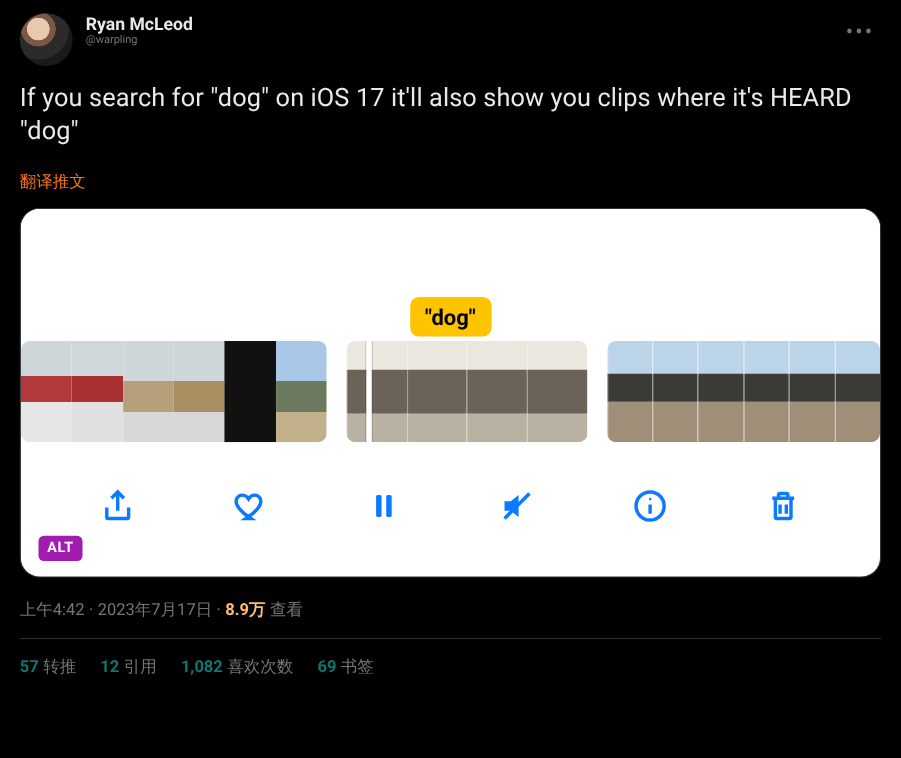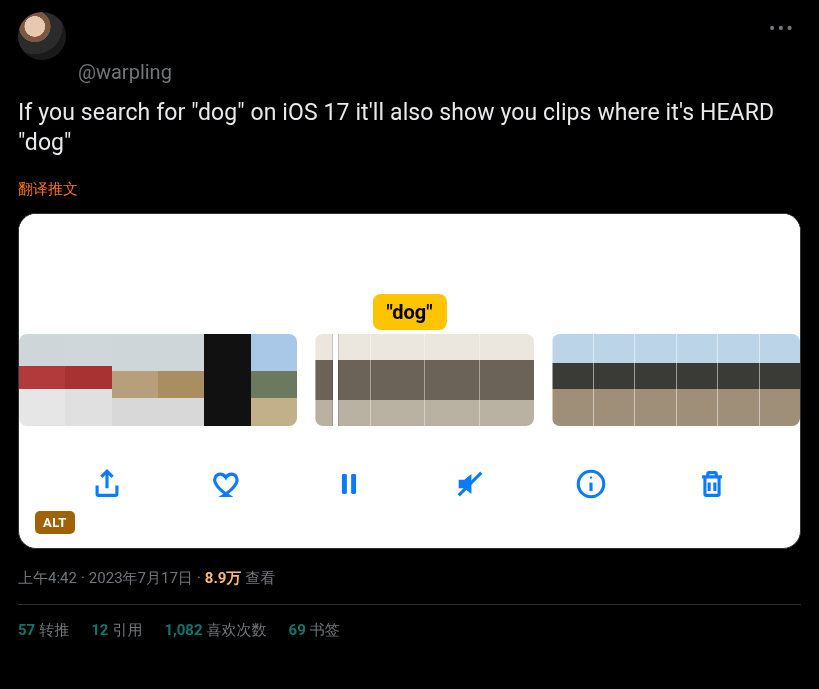--- a/index.html
+++ b/index.html
@@ -12,21 +12,21 @@
     overflow: hidden;
     padding: 12px 18px;
   }
   .tweet-header { display: flex; align-items: flex-start; gap: 12px; }
   .avatar {
     width: 48px; height: 48px; border-radius: 50%; flex-shrink: 0;
     background: radial-gradient(circle at 35% 30%, #e8c8b0 0 22%, #7a5844 23% 34%, #2b2b2b 35% 60%, #1a1a1a 61% 100%);
   }
   .name-col { display: flex; flex-direction: column; line-height: 1.2; flex: 1; }
   .display-name { font-weight: 700; font-size: 16px; color: #e7e9ea; }
-  .handle { color: #71767b; font-size: 20px; margin-top: 48px; }
+  .handle { color: #71767b; font-size: 10px; }
   .more-btn { color: #71767b; font-size: 20px; letter-spacing: 2px; cursor: pointer; padding: 4px 6px; }
   .tweet-text { margin-top: 14px; font-size: 23px; line-height: 1.3; color: #e7e9ea; font-weight: 400; letter-spacing: 0.1px; }
   .translate-link { color: #f97316; font-size: 15px; margin-top: 22px; display: inline-block; cursor: pointer; }
   .media-card {
     margin-top: 14px; border: 1px solid #2f3336; border-radius: 18px; overflow: hidden;
     background: #fff; position: relative; height: 336px; display: flex; flex-direction: column;
   }
   .media-top { height: 120px; background: #fff; position: relative; }
   .dog-pill {
     position: absolute; bottom: 4px; left: 50%; transform: translateX(-50%);
@@ -46,37 +46,38 @@
   .f-a4 { background: linear-gradient(#cfd6d9 0 40%, #a88e60 40% 70%, #d8d8d8 70% 100%); }
   .f-a5 { background: #111; }
   .f-a6 { background: linear-gradient(#a9c8e8 0 40%, #6b7a5e 40% 70%, #c2b08a 70% 100%); }
   .f-b { background: linear-gradient(#ebe7de 0 28%, #6b6358 28% 72%, #b9b2a3 72% 100%); border-left: 1px solid rgba(255,255,255,0.4); }
   .f-c { background: linear-gradient(#bcd4e8 0 32%, #3a3a36 32% 60%, #a08f78 60% 100%); border-left: 1px solid rgba(255,255,255,0.5); }
   .playhead { position: absolute; left: 18px; top: -2px; bottom: -2px; width: 5px; background: #fff; border-radius: 3px; box-shadow: 0 0 0 1px rgba(0,0,0,0.15); }
   .toolbar { flex: 1; display: flex; align-items: center; justify-content: space-around; padding: 0 28px 6px; }
   .tb-icon { color: #0a7aff; width: 48px; height: 48px; display: flex; align-items: center; justify-content: center; cursor: pointer; }
   .tb-icon svg { width: 34px; height: 34px; stroke: #0a7aff; fill: none; stroke-width: 2.2; }
   .alt-badge {
-    position: absolute; left: 16px; bottom: 14px; background: #a16207; color: #fff;
+    position: absolute; left: 16px; bottom: 14px; background: #a21caf; color: #fff;
     font-size: 13px; font-weight: 700; padding: 4px 8px; border-radius: 5px; letter-spacing: 0.5px;
   }
   .meta-line { margin-top: 20px; color: #71767b; font-size: 15px; display: flex; gap: 4px; align-items: center; }
   .meta-strong { color: #fdba74; font-weight: 700; }
   .divider { border: none; border-top: 1px solid #2f3336; margin-top: 16px; }
   .stats-row { display: flex; gap: 22px; margin-top: 16px; font-size: 15px; color: #71767b; }
   .stat .num { color: #0f766e; font-weight: 700; margin-right: 4px; }
 </style>
 </head>
 <body>
 
 
 
 <div class="tweet-header">
   <div class="avatar"></div>
   <div class="name-col">
+    <span class="display-name">Ryan McLeod</span>
     <span class="handle">@warpling</span>
   </div>
   <div class="more-btn">•••</div>
 </div>
 
 <div class="tweet-text">If you search for "dog" on iOS 17 it'll also show you clips where it's HEARD "dog"</div>
 <a class="translate-link">翻译推文</a>
 
 <div class="media-card">
   <div class="media-top">

